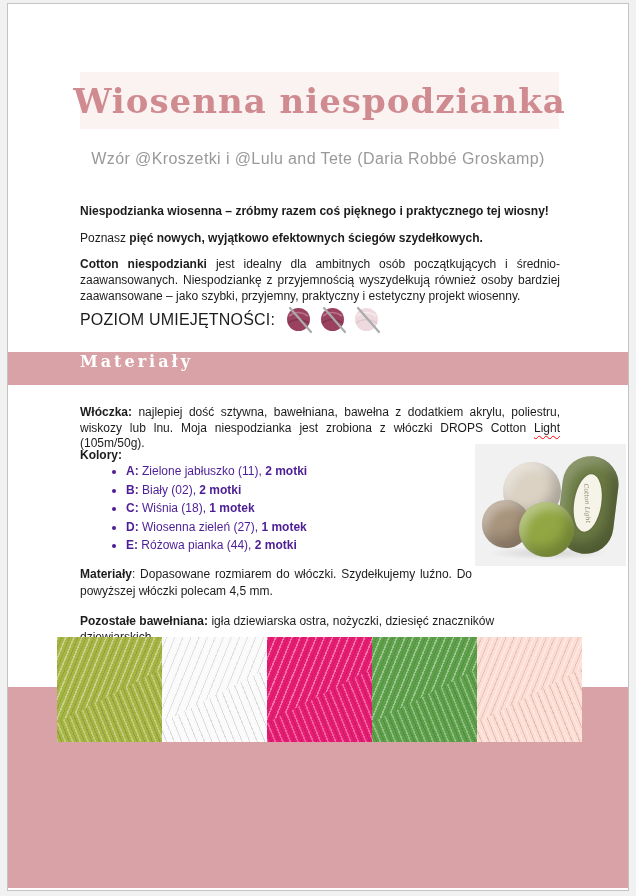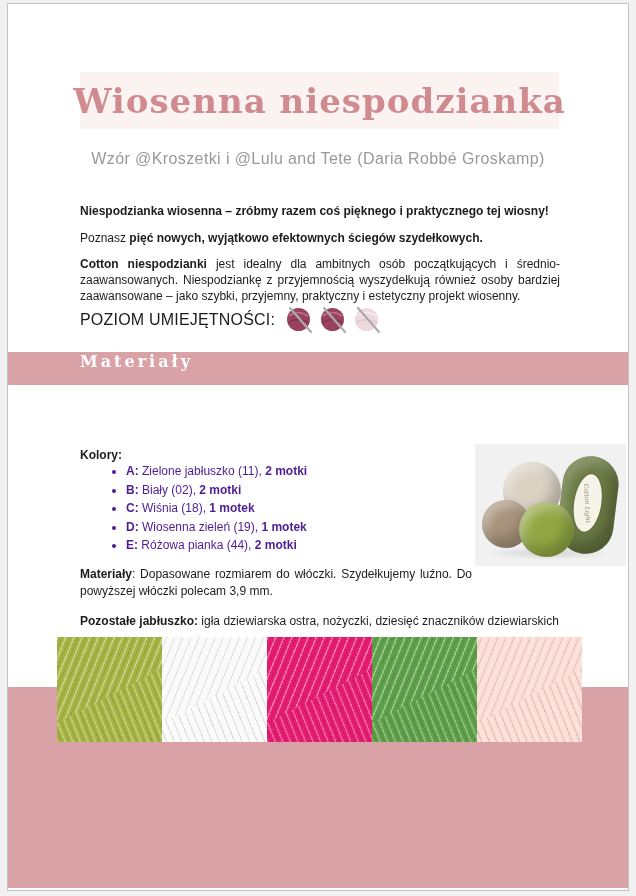--- a/index.html
+++ b/index.html
@@ -109,46 +109,47 @@
       <path d="M4 12 Q13 5 23 12" stroke="rgba(255,255,255,.45)" stroke-width="1.6" fill="none"></path>
       <path d="M3 19 Q13 12 24 19" stroke="rgba(0,0,0,.07)" stroke-width="1.6" fill="none"></path>
       <line x1="5" y1="4" x2="26" y2="28" stroke-width="2.2" stroke-linecap="round" stroke="#ababab"></line>
     </svg>
   </div>
 
   <div class="abs section-band" style="background-color: rgb(217, 162, 166);">
     <h2>Materiały</h2>
   </div>
 
+  <p class="abs body-par yarn-par"><b>Włóczka:</b><span> najlepiej dość sztywna, bawełniana, bawełna z dodatkiem akrylu, poliestru, wiskozy lub lnu. Moja niespodzianka jest zrobiona z włóczki DROPS Cotton </span><span class="misspell">Light</span><span> (105m/50g).</span></p>
 
   <p class="abs body-par kolory">Kolory:</p>
 
   <ul class="abs color-list">
     <li><b>A:</b><span> Zielone jabłuszko (11), </span><b>2 motki</b></li>
     <li><b>B:</b><span> Biały (02), </span><b>2 motki</b></li>
     <li><b>C:</b><span> Wiśnia (18), </span><b>1 motek</b></li>
-    <li><b>D:</b><span> Wiosenna zieleń (19), </span><b>1 motek</b></li>
+    <li><b>D:</b><span> Wiosenna zieleń (27), </span><b>1 motek</b></li>
     <li><b>E:</b><span> Różowa pianka (44), </span><b>2 motki</b></li>
   </ul>
 
   <div class="abs yarn-photo" style="background-color: rgb(241, 241, 241);">
     <div class="photo-shadow"></div>
     <div class="ball ball-beige" style="background-color: rgb(219, 210, 196);"></div>
     <div class="ball ball-taupe" style="background-color: rgb(168, 147, 124);"></div>
     <div class="skein" style="background-color: rgb(109, 124, 69);">
       <div class="label" style="background-color: rgb(246, 243, 232);">
         <span>Cotton Light</span>
       </div>
     </div>
     <div class="ball ball-green" style="background-color: rgb(146, 167, 67);"></div>
   </div>
 
-  <p class="abs body-par hook-par"><b>Materiały</b><span>: Dopasowane rozmiarem do włóczki. Szydełkujemy luźno. Do powyższej włóczki polecam 3,9 mm.</span></p>
+  <p class="abs body-par hook-par"><b>Materiały</b><span>: Dopasowane rozmiarem do włóczki. Szydełkujemy luźno. Do powyższej włóczki polecam 4,5 mm.</span></p>
 
-  <p class="abs body-par other-par"><b>Pozostałe jabłuszko:</b><span> igła dziewiarska ostra, nożyczki, dziesięć znaczników dziewiarskich</span></p>
+  <p class="abs body-par other-par"><b>Pozostałe bawełniana:</b><span> igła dziewiarska ostra, nożyczki, dziesięć znaczników dziewiarskich</span></p>
 
   <div class="abs footer-block" style="background-color: rgb(217, 162, 166);"></div>
 
   <div class="abs swatch-strip">
     <div class="swatch" title="Zielone jabłuszko (11)" style="background-color: rgb(167, 181, 68);"></div>
     <div class="swatch" title="Biały (02)" style="background-color: rgb(250, 250, 250);"></div>
     <div class="swatch" title="Wiśnia (18)" style="background-color: rgb(231, 29, 115);"></div>
     <div class="swatch" title="Wiosenna zieleń (39)" style="background-color: rgb(95, 160, 75);"></div>
     <div class="swatch" title="Różowa pianka (44)" style="background-color: rgb(252, 220, 211);"></div>
   </div>

